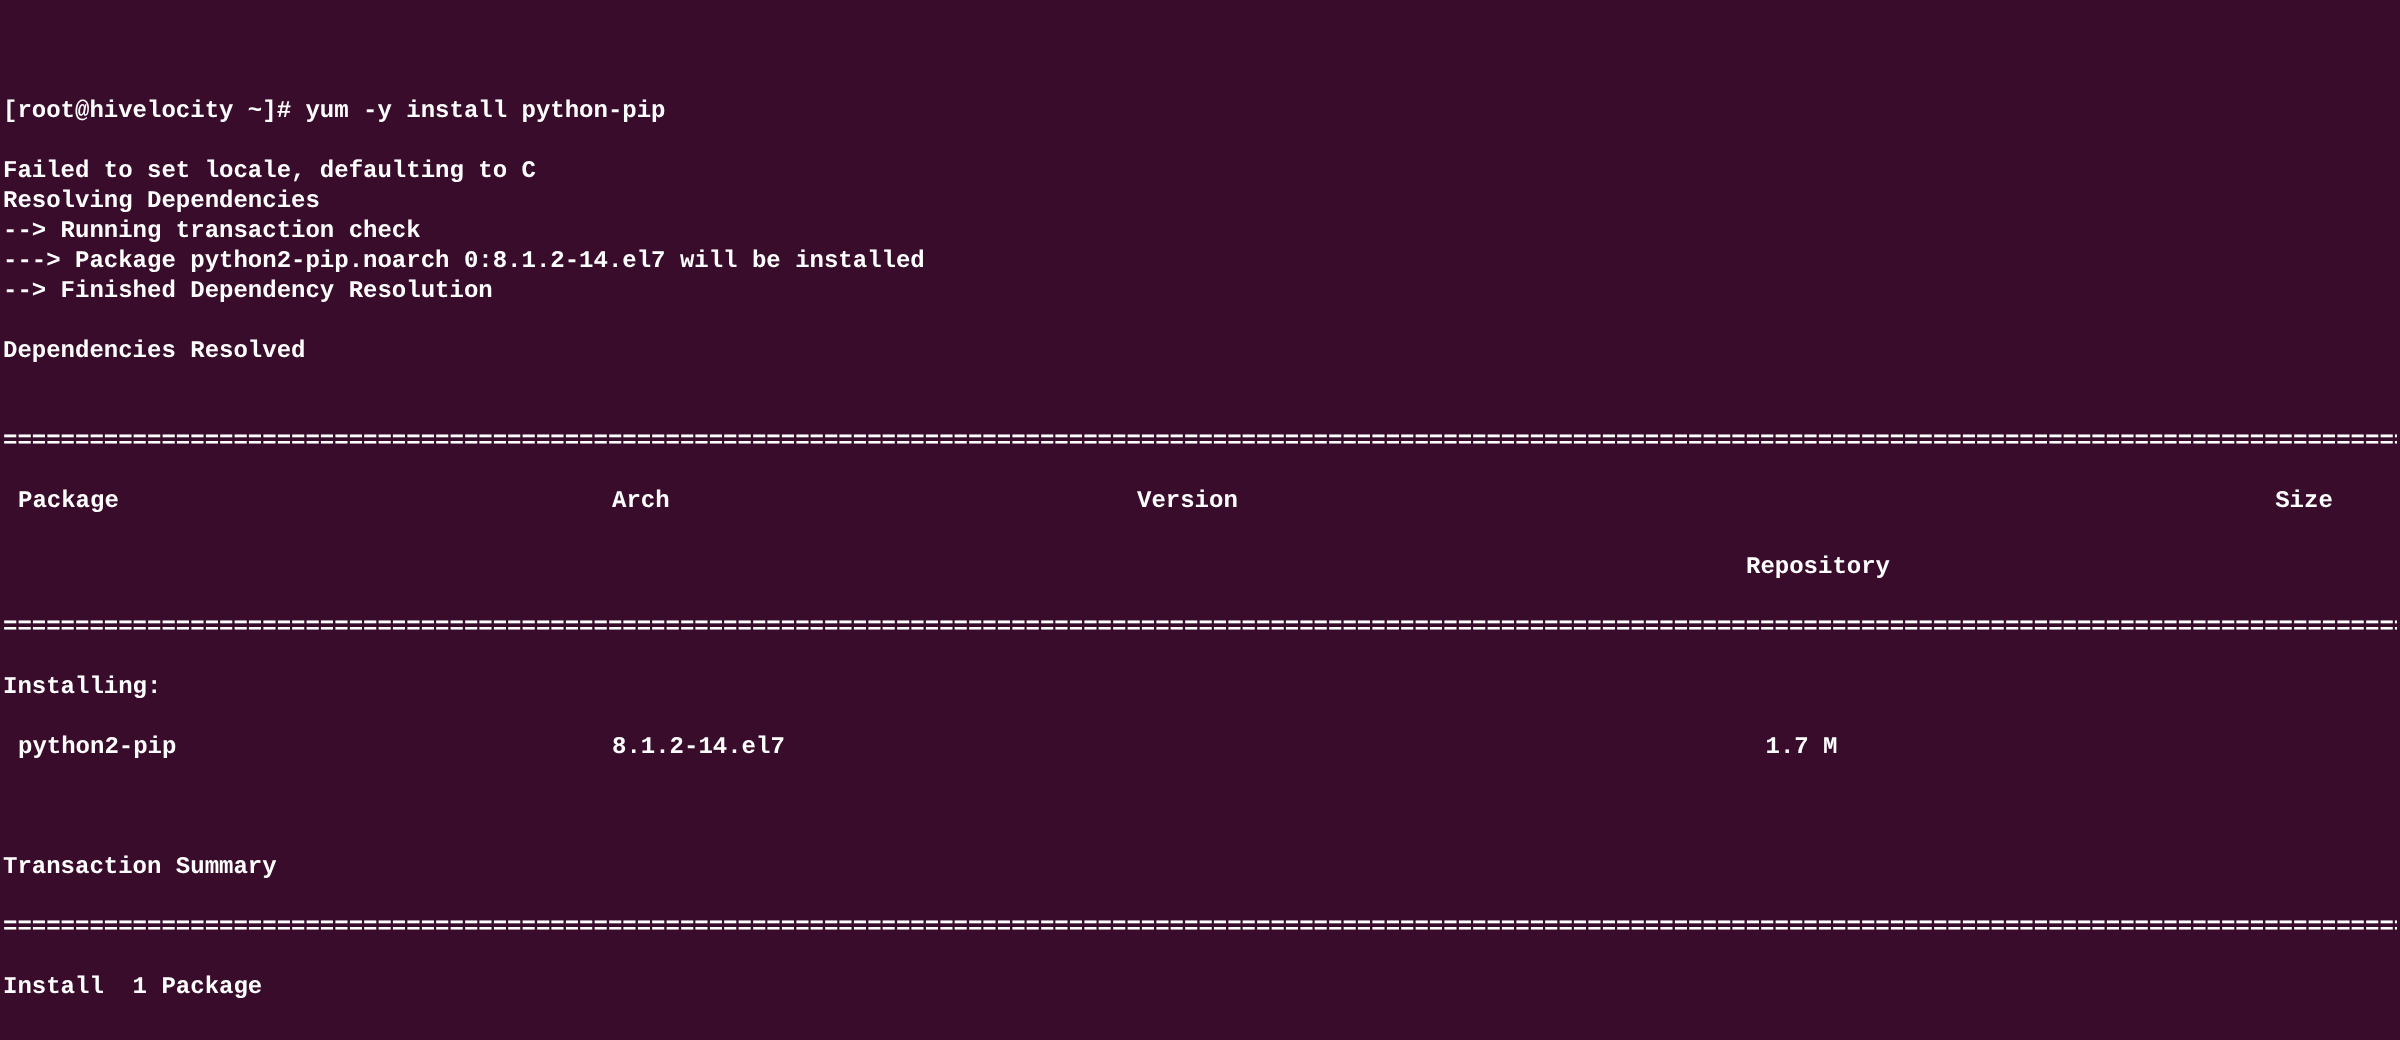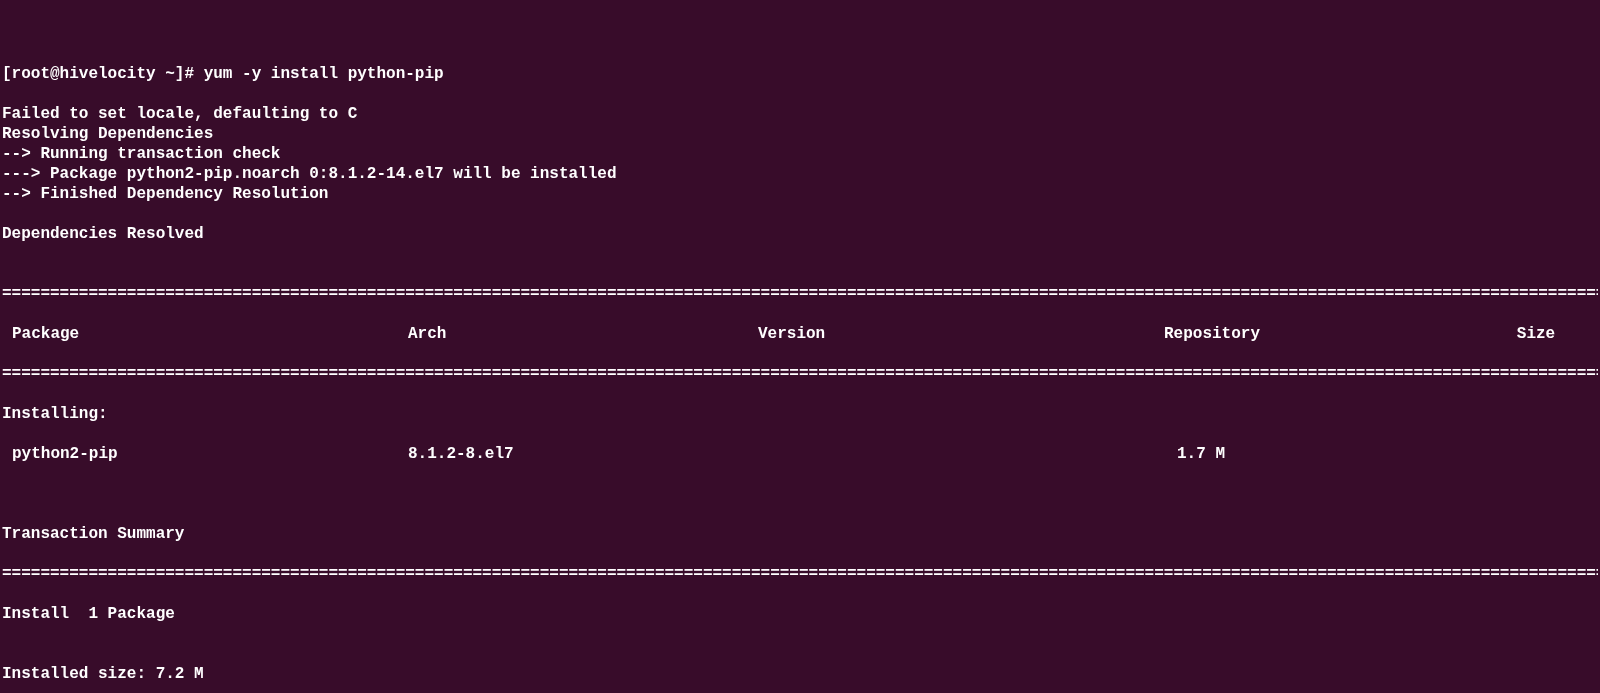--- a/index.html
+++ b/index.html
@@ -14,21 +14,21 @@
     white-space: pre;
     width: 1600px;
     height: 693px;
     overflow: hidden;
   }
   .line { display: block; }
   .row { display: flex; width: 100%; }
   .col-pkg { width: 406px; padding-left: 10px; }
   .col-arch { width: 350px; font-family: Liberation Mono, monospace; }
   .col-ver { width: 406px; }
-  .col-repo { width: 320px; }
+  .col-repo { width: 320px; margin-top: 44px; }
   .col-size { flex: 1; text-align: center; padding-right: 10px; }
   .hr { overflow: hidden; width: 100%; letter-spacing: 0px; }
 </style>
 </head>
 <body>
 
 
 <span class="line">[root@hivelocity ~]# yum -y install python-pip</span>
 <span id="pre-lines"><span class="line">Failed to set locale, defaulting to C</span><span class="line">Resolving Dependencies</span><span class="line">--&gt; Running transaction check</span><span class="line">---&gt; Package python2-pip.noarch 0:8.1.2-14.el7 will be installed</span><span class="line">--&gt; Finished Dependency Resolution</span><span class="line"> </span><span class="line">Dependencies Resolved</span><span class="line"> </span></span>
 <span class="hr line">================================================================================================================================================================================================================</span>
@@ -36,21 +36,21 @@
   <span class="col-pkg">Package</span>
   <span class="col-arch">Arch</span>
   <span class="col-ver">Version</span>
   <span class="col-repo">Repository</span>
   <span class="col-size">Size</span>
 </div>
 <span class="hr line">================================================================================================================================================================================================================</span>
 <span class="line">Installing:</span>
 <div class="row">
   <span class="col-pkg">python2-pip</span>
-  <span class="col-ver">8.1.2-8.el7</span>
+  <span class="col-ver">8.1.2-14.el7</span>
   <span class="col-size">1.7 M</span>
 </div>
 <span class="line"> </span>
 <span class="line">Transaction Summary</span>
 <span class="hr line">================================================================================================================================================================================================================</span>
 <span class="line">Install  1 Package</span>
 <span id="post-lines-1"><span class="line"> </span><span class="line">Installed size: 7.2 M</span></span>
 
 
 

